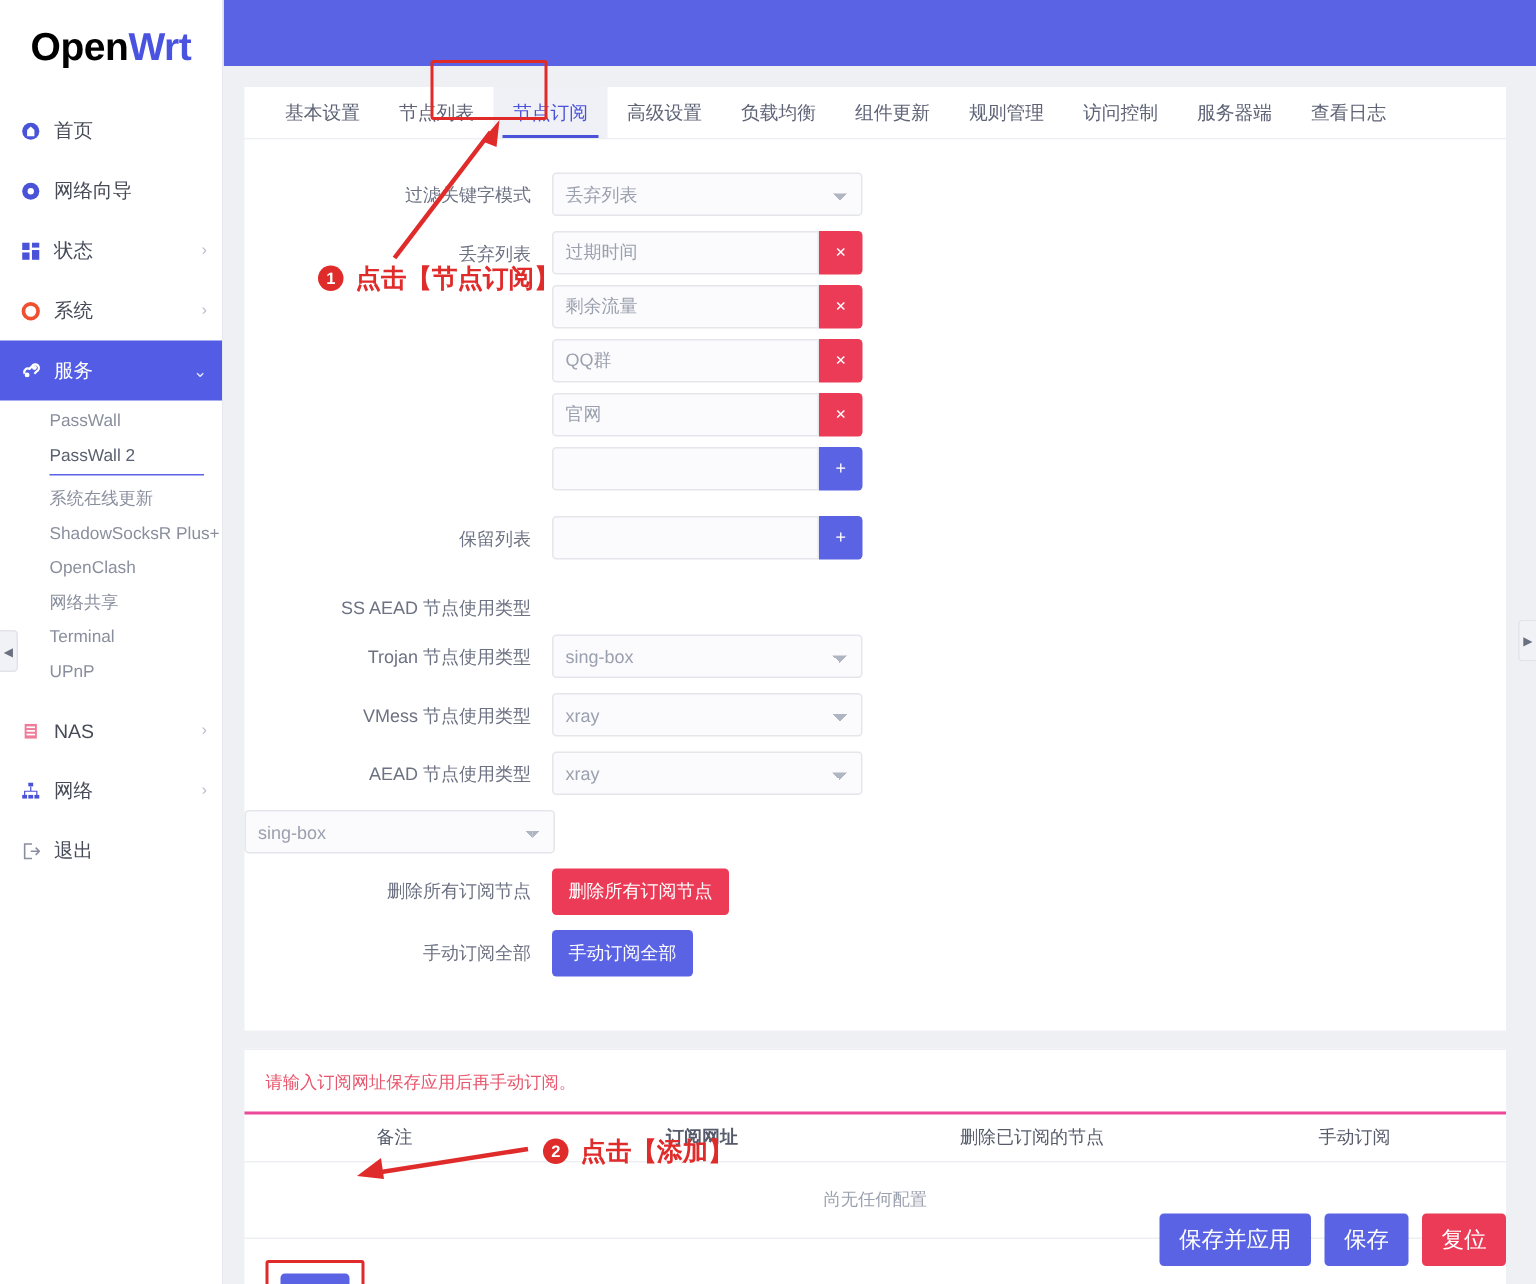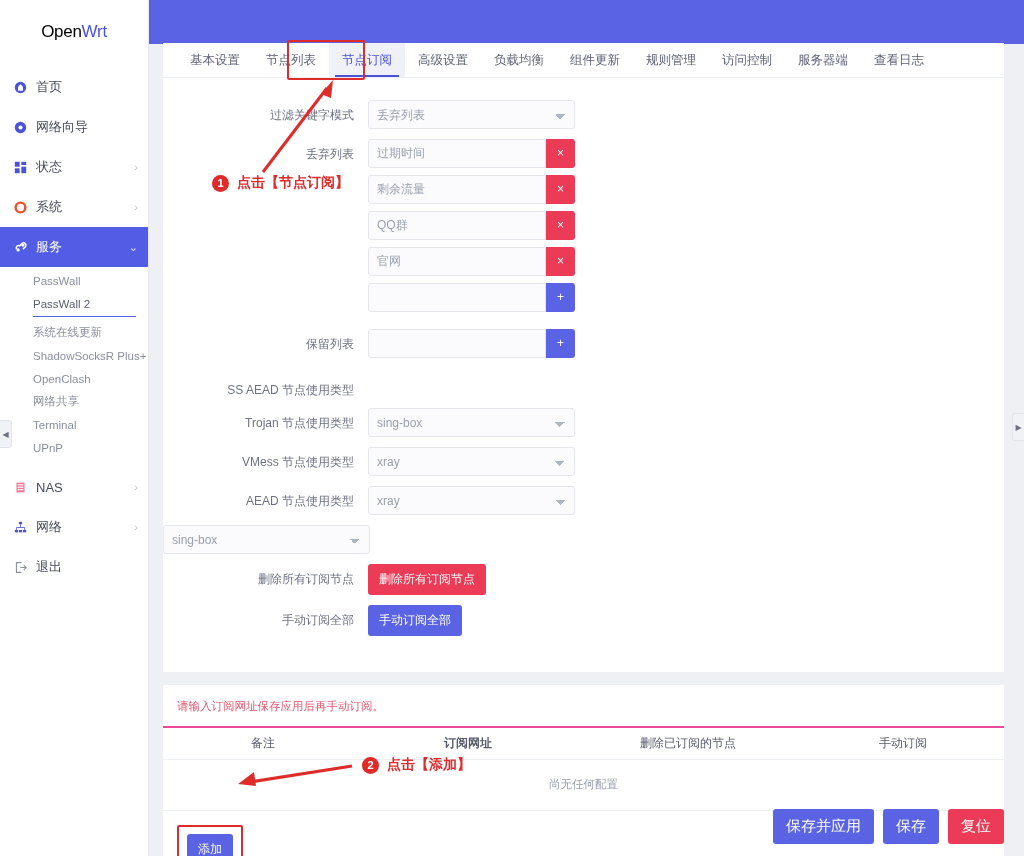--- a/index.html
+++ b/index.html
@@ -13,21 +13,21 @@
 
   
   .sidebar {
     width: 149px; height: 856px; background: #ffffff;
     border-right: 1px solid #e6e8ee;
     position: relative; z-index: 5;
     display: flex; flex-direction: column;
   }
   .logo {
     height: 63px; display: flex; align-items: center; justify-content: center;
-    font-size: 17px; font-weight: normal; letter-spacing: -0.3px;
+    font-size: 26px; font-weight: bold; letter-spacing: -0.3px;
   }
   .logo .b { color: #4a52e0; }
   .nav { padding-top: 4px; }
   .nav-item {
     height: 40px; display: flex; align-items: center; padding: 0 10px 0 14px;
     font-size: 13px; color: #474b58; cursor: pointer; position: relative;
   }
   .nav-item .ico { width: 22px; display: flex; align-items: center; }
   .nav-item .lbl { flex: 1; }
   .nav-item .chev { color: #b9bdc9; font-size: 11px; }
@@ -49,21 +49,21 @@
     font-size: 8px; color: #6b7080; cursor: pointer; z-index: 9;
   }
 
   
   .main { flex: 1; position: relative; }
   .topbar { height: 44px; background: #5a63e3; }
   .content-wrap { padding: 0 20px 0 14px; }
   .tabs-card { margin-top: -1px; background: #fff; }
   .tabs {
     display: flex; align-items: stretch; height: 35px;
-    padding-left: 14px; border-bottom: 1px solid #eceef3;
+    padding-left: 14px; border-bottom: 1px solid #eceef3; margin-top: 15px;
   }
   .tab {
     padding: 0 13px; display: flex; align-items: center; justify-content: center;
     font-size: 12.5px; color: #5e6376; cursor: pointer; position: relative;
   }
   .tab.active { color: #4a52d8; background: #f0f1f6; }
   .tab.active::after {
     content: ""; position: absolute; left: 6px; right: 6px; bottom: 0;
     height: 2px; background: #4a52d8;
   }
@@ -139,21 +139,21 @@
     font-size: 8px; color: #6b7080; cursor: pointer; z-index: 9;
   }
 
   
   .anno { position: absolute; z-index: 20; pointer-events: none; }
   .badge {
     width: 17px; height: 17px; border-radius: 50%; background: #e02b2b; color: #fff;
     font-size: 11px; display: flex; align-items: center; justify-content: center;
     font-weight: bold;
   }
-  .anno-text { font-size: 14px; color: #e02b2b; font-weight: bold; white-space: nowrap; }
+  .anno-text { font-size: 17px; color: #e02b2b; font-weight: bold; white-space: nowrap; }
   .anno-group { display: flex; align-items: center; gap: 8px; }
 </style>
 </head>
 <body>
 
 <div class="app">
 
   <div class="sidebar">
     <div class="logo">
       <span>Open</span>

